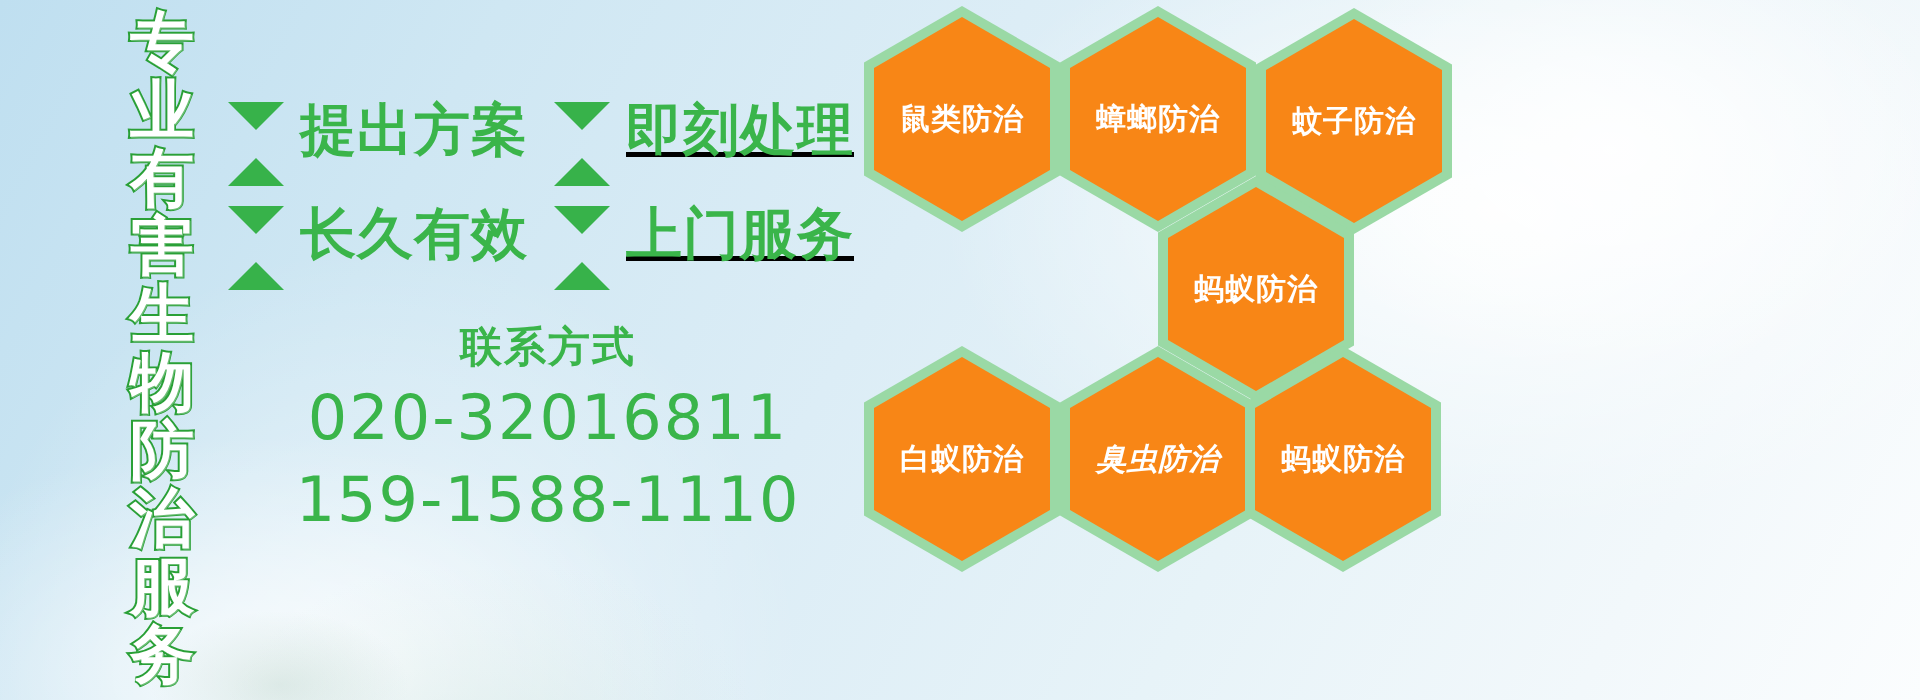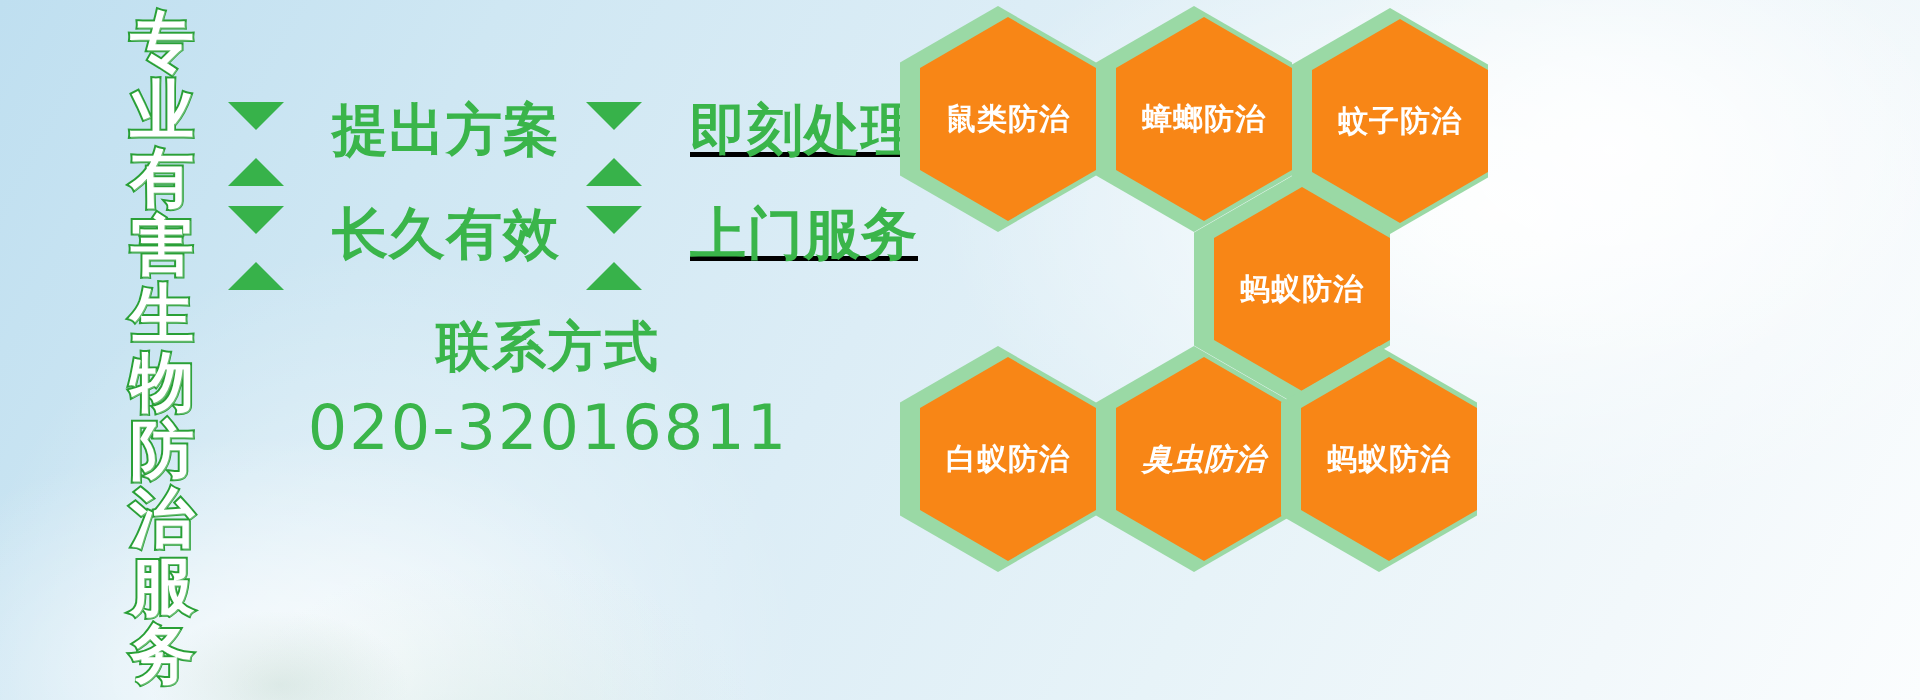--- a/index.html
+++ b/index.html
@@ -84,21 +84,20 @@
   }
   .feature-row {
     display: flex;
     align-items: center;
     height: 104px;
   }
   .feature-item {
     display: flex;
     align-items: flex-end;
     white-space: nowrap;
-    gap: 32px;
   }
   .feature-item + .feature-item { margin-left: 26px; text-decoration: underline; }
   .diamond-icon {
     width: 0; height: 0;
     margin-right: 16px;
     flex: none;
     border: 28px solid transparent;
     border-top-color: #37b24a;
     position: relative;
     top: 0;
@@ -120,55 +119,53 @@
 
   
   #contact {
     position: absolute;
     left: 228px;
     top: 316px;
     width: 640px;
     text-align: center;
   }
   #contact-heading {
-    font-size: 54px;
+    font-size: 42px;
     line-height: 62px;
     font-weight: 700;
     color: #3ab54a;
     letter-spacing: 2px;
   }
   .phone-number {
     font-size: 62px;
     line-height: 80px;
     font-weight: 400;
     color: #3ab54a;
     letter-spacing: 2px;
-    margin-top: 10px;
   }
   .phone-number.second { margin-top: 2px; }
 
   
   #honeycomb {
     position: absolute;
     left: 858px;
     top: 0px;
     width: 600px;
     height: 700px;
   }
   .hex {
     position: absolute;
     width: 196px;
     height: 226px;
     display: flex;
     align-items: center;
-    justify-content: flex-end;
+    justify-content: center;
     clip-path: polygon(50% 0%, 100% 25%, 100% 75%, 50% 100%, 0% 75%, 0% 25%);
     background: #9ad9a5;
     padding: 0;
-    margin-left: 36px;
   }
   .hex-inner {
     width: 176px;
     height: 204px;
     display: flex;
     align-items: center;
     justify-content: center;
     clip-path: polygon(50% 0%, 100% 25%, 100% 75%, 50% 100%, 0% 75%, 0% 25%);
     background: #f88616;
   }
@@ -234,20 +231,21 @@
       <div class="feature-item">
         <span class="diamond-icon"></span>
         <span class="feature-label">上门服务</span>
       </div>
     </div>
   </div>
 
   <div id="contact">
     <div id="contact-heading">联系方式</div>
     <div class="phone-number">020-32016811</div>
+    <div class="phone-number second">159-1588-1110</div>
   </div>
 
   <div id="honeycomb">
     <div class="hex r1c1">
       <div class="hex-inner">
         <span class="hex-label">鼠类防治</span>
       </div>
     </div>
     <div class="hex r1c2">
       <div class="hex-inner">

